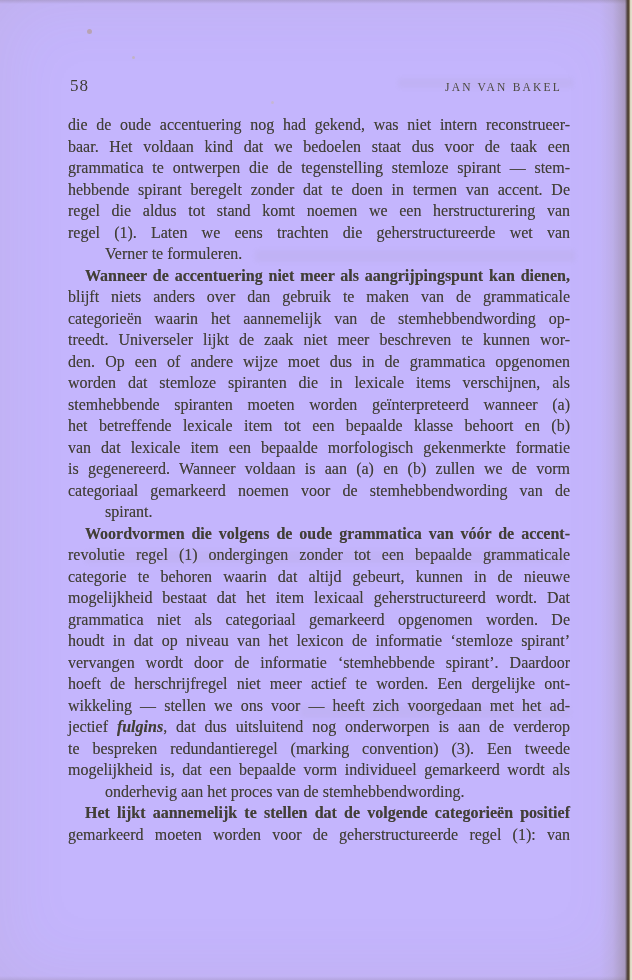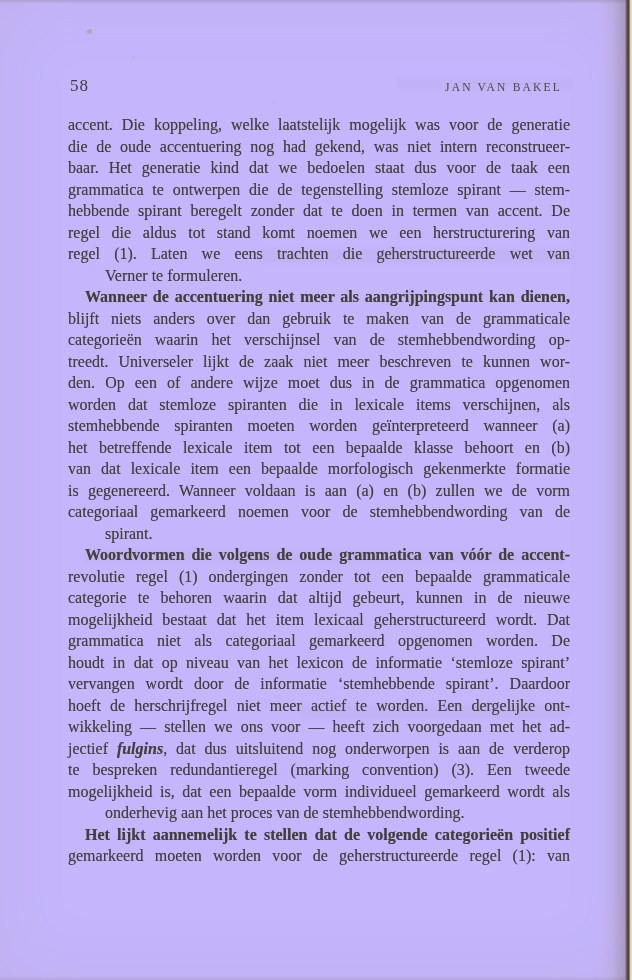--- a/index.html
+++ b/index.html
@@ -74,31 +74,30 @@
 <body>
 
 <div class="page">
 
   <div class="page-header">
     <span class="page-number">58</span>
     <span class="running-title">JAN VAN BAKEL</span>
   </div>
 
   <div class="text-block">
-      <div class="line"><span>accent. Die koppeling, welke laatstelijk mogelijk was voor de generatie</span></div>
       <div class="line"><span>die de oude accentuering nog had gekend, was niet intern reconstrueer-</span></div>
-      <div class="line"><span>baar. Het generatie kind dat we bedoelen staat dus voor de taak een</span></div>
+      <div class="line"><span>baar. Het voldaan kind dat we bedoelen staat dus voor de taak een</span></div>
       <div class="line"><span>grammatica te ontwerpen die de tegenstelling stemloze spirant — stem-</span></div>
       <div class="line"><span>hebbende spirant beregelt zonder dat te doen in termen van accent. De</span></div>
       <div class="line"><span>regel die aldus tot stand komt noemen we een herstructurering van</span></div>
       <div class="line"><span>regel (1). Laten we eens trachten die geherstructureerde wet van</span></div>
       <div class="line last"><span>Verner te formuleren.</span></div>
       <div class="line indent"><span>Wanneer de accentuering niet meer als aangrijpingspunt kan dienen,</span></div>
       <div class="line"><span>blijft niets anders over dan gebruik te maken van de grammaticale</span></div>
-      <div class="line"><span>categorieën waarin het verschijnsel van de stemhebbendwording op-</span></div>
+      <div class="line"><span>categorieën waarin het aannemelijk van de stemhebbendwording op-</span></div>
       <div class="line"><span>treedt. Universeler lijkt de zaak niet meer beschreven te kunnen wor-</span></div>
       <div class="line"><span>den. Op een of andere wijze moet dus in de grammatica opgenomen</span></div>
       <div class="line"><span>worden dat stemloze spiranten die in lexicale items verschijnen, als</span></div>
       <div class="line"><span>stemhebbende spiranten moeten worden geïnterpreteerd wanneer (a)</span></div>
       <div class="line"><span>het betreffende lexicale item tot een bepaalde klasse behoort en (b)</span></div>
       <div class="line"><span>van dat lexicale item een bepaalde morfologisch gekenmerkte formatie</span></div>
       <div class="line"><span>is gegenereerd. Wanneer voldaan is aan (a) en (b) zullen we de vorm</span></div>
       <div class="line"><span>categoriaal gemarkeerd noemen voor de stemhebbendwording van de</span></div>
       <div class="line last"><span>spirant.</span></div>
       <div class="line indent"><span>Woordvormen die volgens de oude grammatica van vóór de accent-</span></div>

